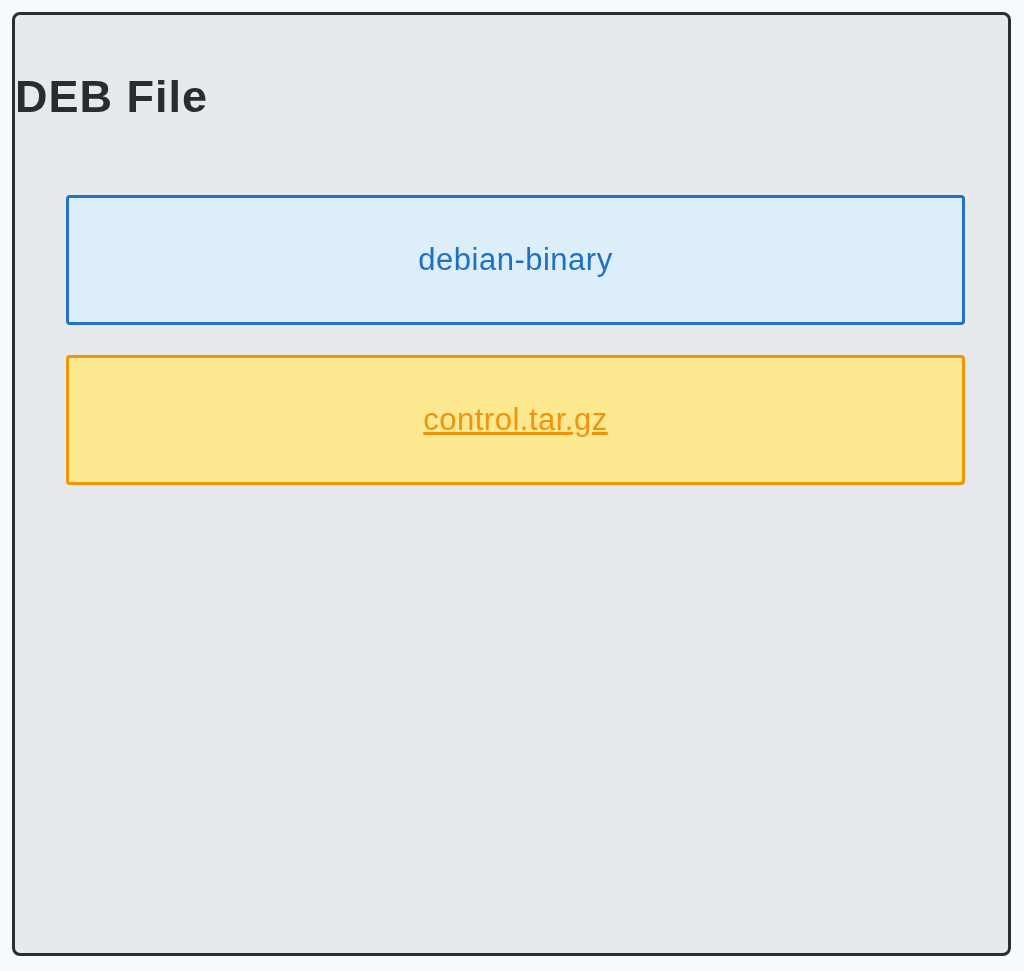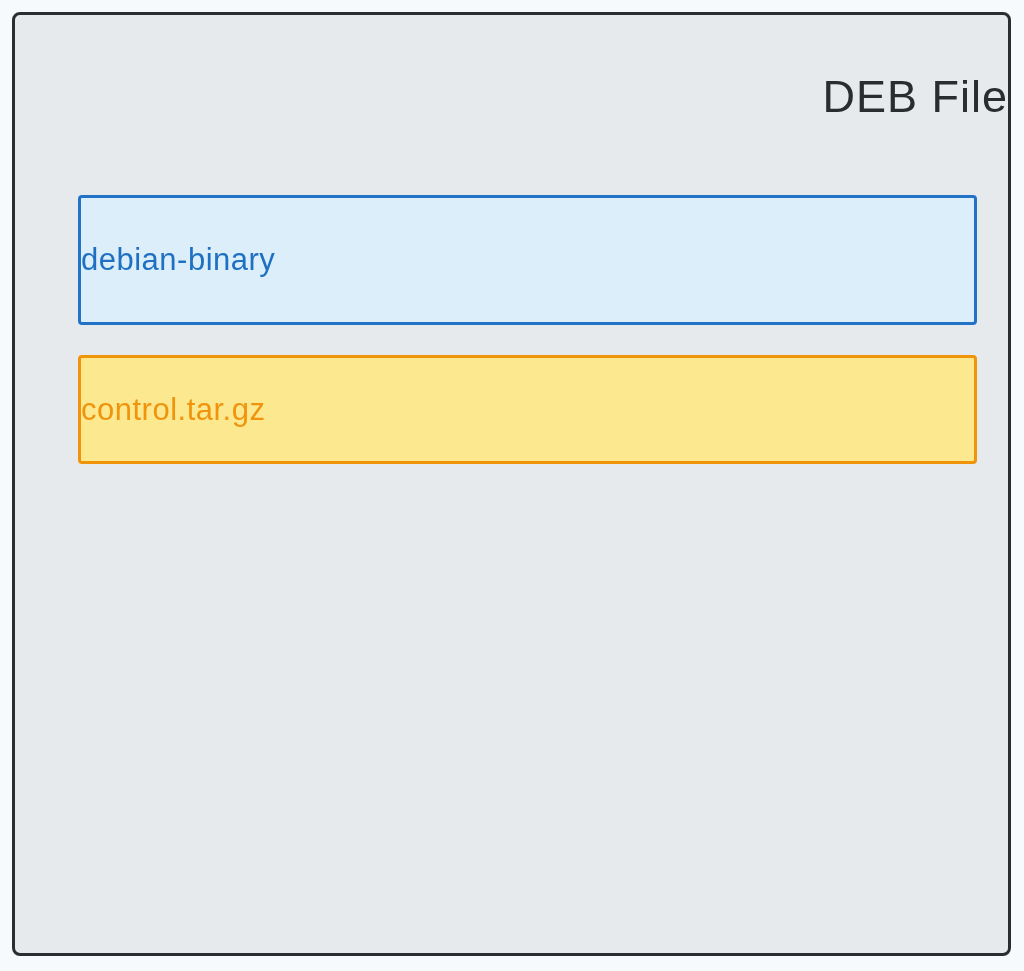--- a/index.html
+++ b/index.html
@@ -23,54 +23,54 @@
     box-sizing: border-box;
     background: #e7eaec;
     border: 3px solid #2b2d2f;
     border-radius: 8px;
   }
   .diagram-title {
     position: absolute;
     left: 0;
     right: 0;
     top: 56px;
-    text-align: right;
+    text-align: left;
     font-size: 45px;
     letter-spacing: 1px;
     color: #2a2c2e;
-    font-weight: 400;
+    font-weight: 700;
   }
   .section-box {
     position: absolute;
     left: 51px;
     width: 899px;
     box-sizing: border-box;
     border-width: 3px;
     border-style: solid;
     border-radius: 4px;
     display: flex;
     align-items: center;
-    justify-content: flex-start;
+    justify-content: center;
     font-size: 31px;
     letter-spacing: 0.5px;
-    margin-left: 12px;
   }
   .box-debian {
     top: 180px;
     height: 130px;
     background: #ddeefb;
     border-color: #2273c8;
     color: #1e70c2;
   }
   .box-control {
     top: 340px;
-    height: 109px;
+    height: 130px;
     background: #fce98f;
     border-color: #f09409;
     color: #f0940e;
+    text-decoration: underline;
   }
   .box-data {
     top: 501px;
     height: 399px;
     background: #e6f7ea;
     border-color: #32a04c;
     color: #2ea044;
   }
 </style>
 </head>

